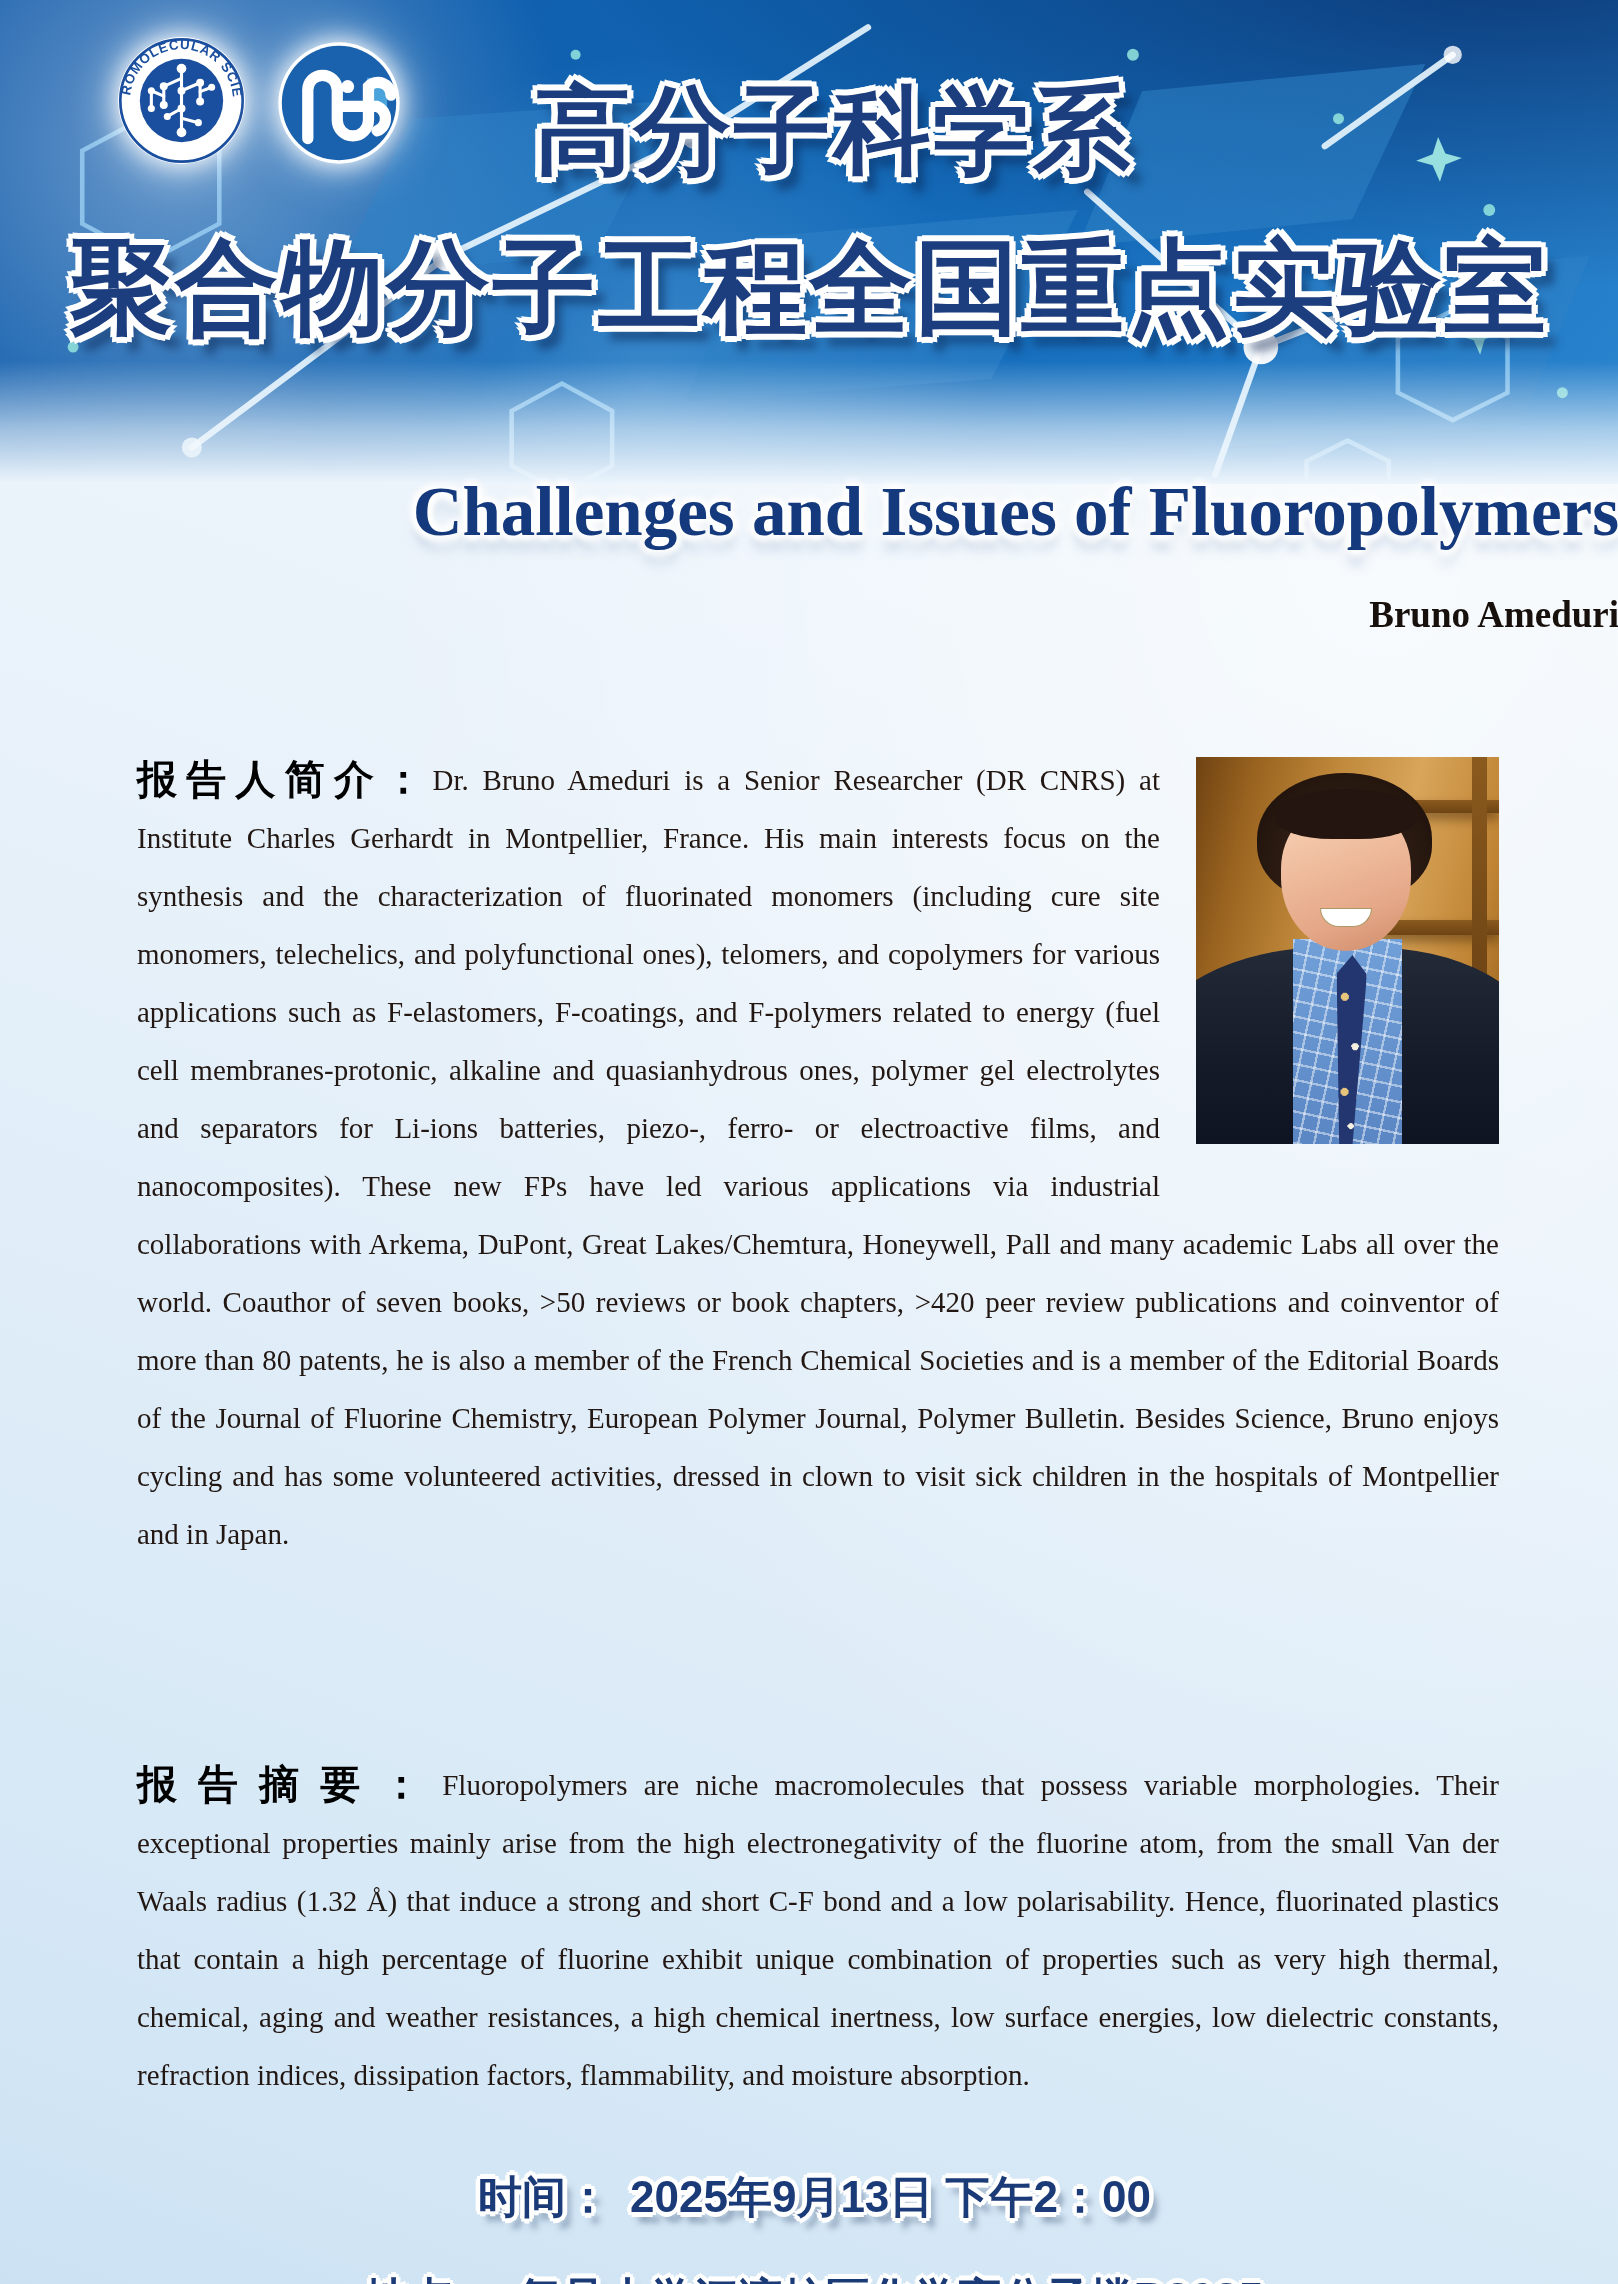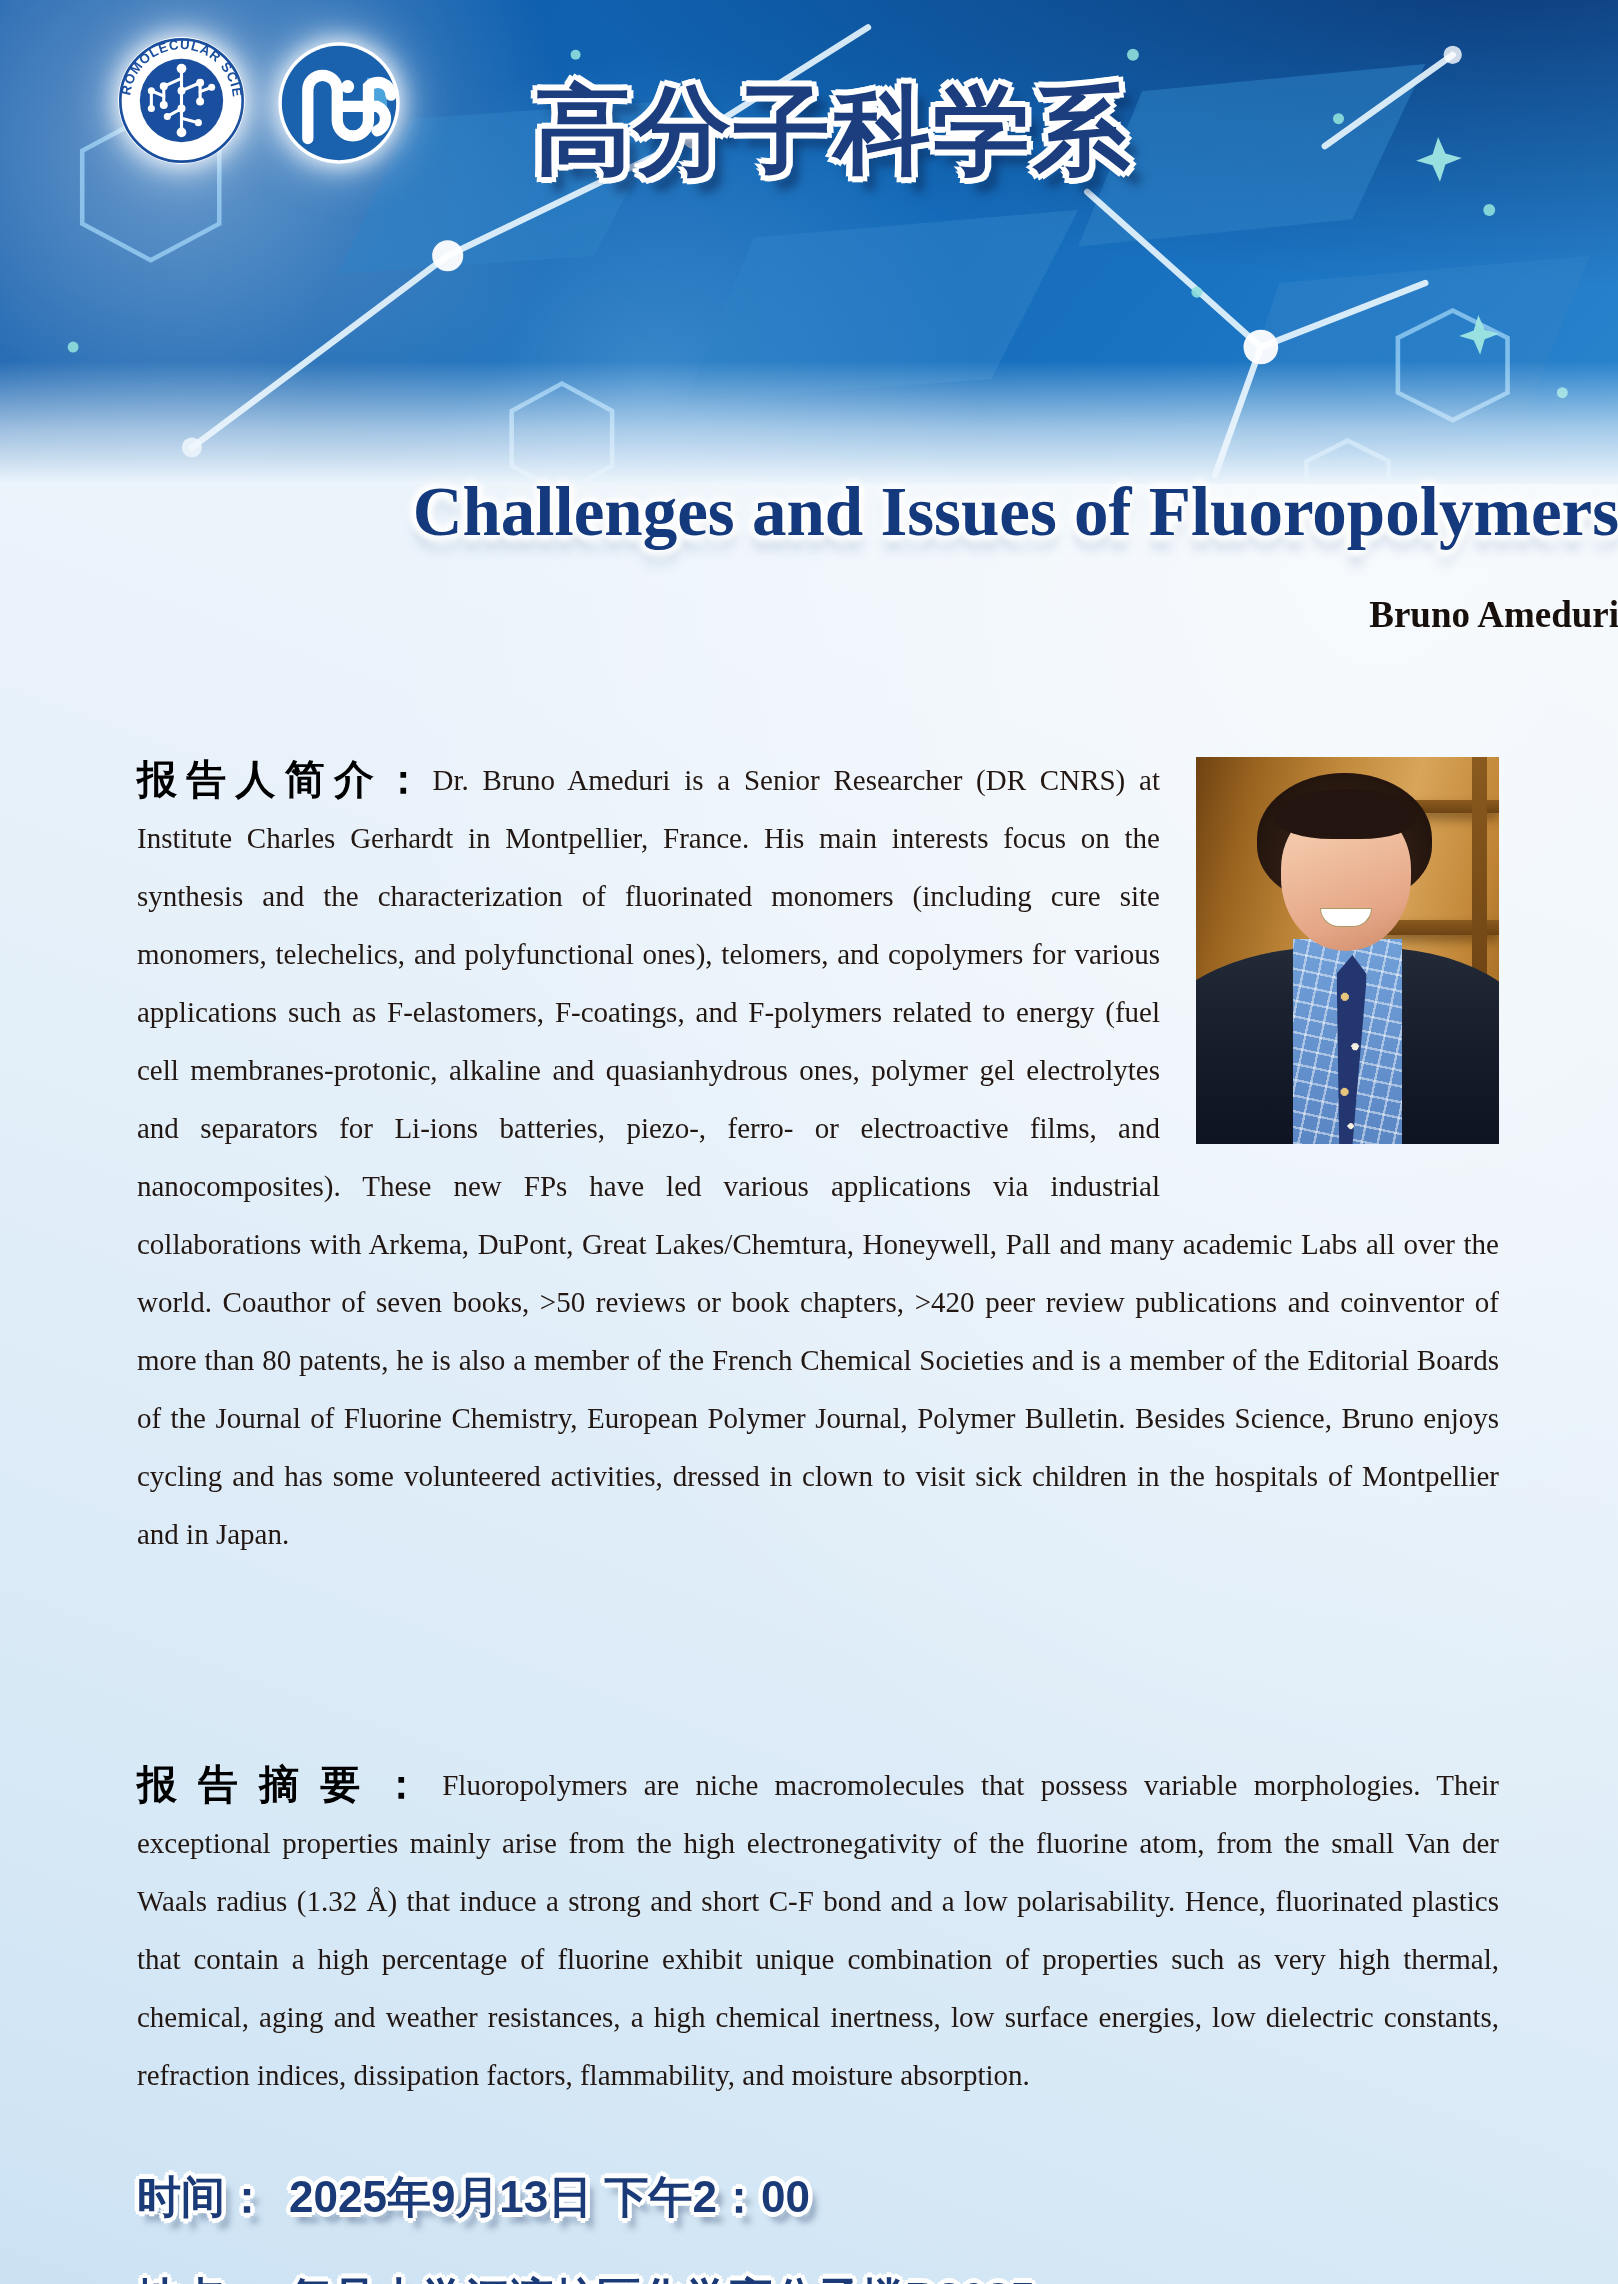--- a/index.html
+++ b/index.html
@@ -86,21 +86,21 @@
   .tie{position:absolute;left:45.5%;top:51%;width:10%;height:49%;
     background:
       radial-gradient(circle 4.1px at 30% 22%, #e8c57c 98%, transparent),
       radial-gradient(circle 3.7px at 70% 48%, #f5f0e0 98%, transparent),
       radial-gradient(circle 4.1px at 40% 72%, #e8c57c 98%, transparent),
       radial-gradient(circle 3.2px at 65% 90%, #f5f0e0 98%, transparent),
       #233670;
     clip-path:polygon(50% 0,100% 10%,72% 100%,28% 100%,0 10%);transform:rotate(2deg);}
   
   .footer-row{
-    position:absolute;left:137px;right:127px;display:flex;justify-content:space-between;
+    position:absolute;left:137px;right:127px;display:flex;justify-content:center;
     font-family:"Liberation Sans",sans-serif;font-weight:900;font-size:44px;line-height:1.1;
     color:#1b3a78;white-space:nowrap;
   }
   .footer-row .outlined, .footer-row span{
     text-shadow:
       -4.6px 0 0 #fff,4.6px 0 0 #fff,0 -4.6px 0 #fff,0 4.6px 0 #fff,
       -3.2px -3.2px 0 #fff,3.2px -3.2px 0 #fff,-3.2px 3.2px 0 #fff,3.2px 3.2px 0 #fff,
       7.3px 10px 6.4px rgba(55,80,115,.5);
   }
   .footer-1{top:2173px;}
@@ -207,20 +207,21 @@
       <g stroke="#ffffff" stroke-width="26" fill="none" stroke-linecap="round">
         <path d="M78 232 L78 120 a34 34 0 0 1 68 0 L146 190 a36 36 0 0 0 72 0 L218 112 a30 30 0 0 1 52 20"></path>
         <path d="M160 158 L238 158 a30 30 0 0 1 0 56"></path>
       </g>
       <g fill="#ffffff">
         <circle cx="170" cy="112" r="15"></circle>
       </g>
     </svg>
 
     <div class="hdr-line hdr-dept">高分子科学系</div>
+    <div class="hdr-line hdr-lab">聚合物分子工程全国重点实验室</div>
     <div class="header-fade"></div>
   </div>
 
   <div class="title">Challenges and Issues of Fluoropolymers</div>
   <div class="speaker">Bruno Ameduri</div>
 
   <div class="bio">
     <div class="photo">
       <div class="shelf shelf-h1"></div>
       <div class="shelf shelf-h2"></div>

